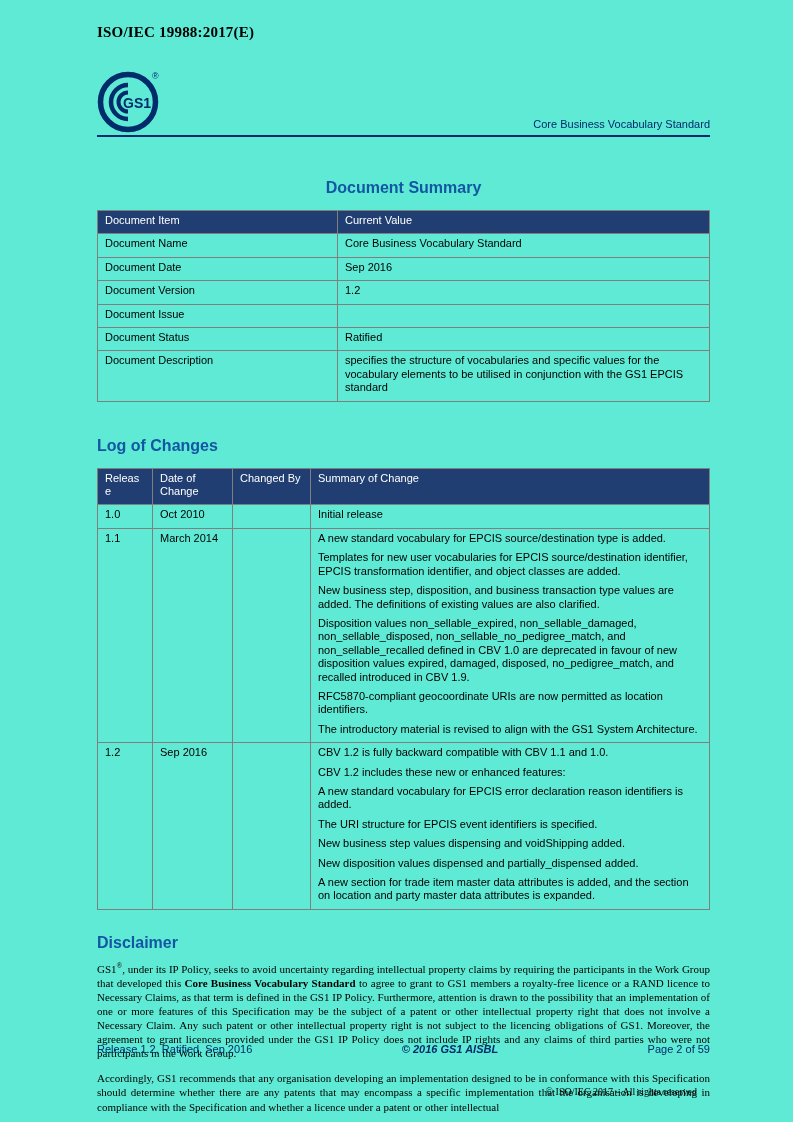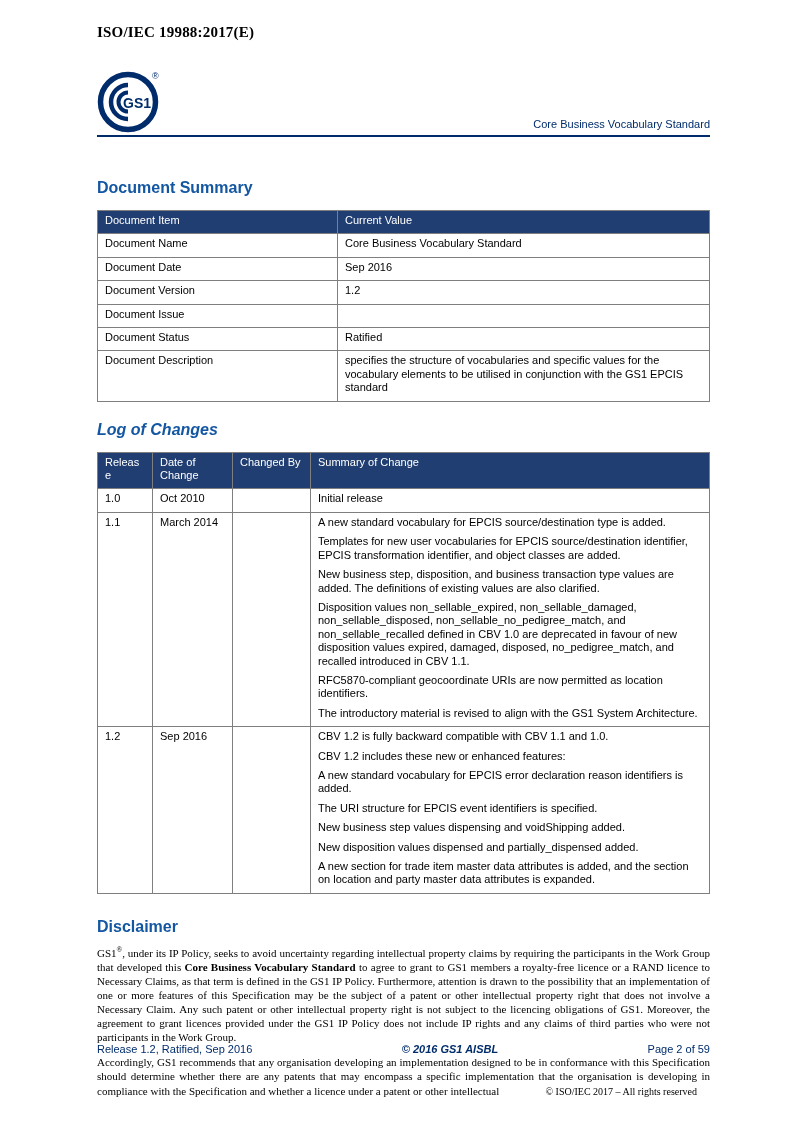--- a/index.html
+++ b/index.html
@@ -5,21 +5,21 @@
 <style>
   * { box-sizing: border-box; }
   html, body { margin: 0; padding: 0; background: #e8e8e8; }
   body { font-family: "Liberation Sans", sans-serif; color: #000; }
 
   .page {
     position: relative;
     width: 793px;
     height: 1122px;
     margin: 0 auto;
-    background: #ffffff;
+    background: #5eead4;
     overflow: hidden;
   }
   .content { padding: 24px 83px 0 97px; }
 
   .iso-ref {
     font-family: "Liberation Serif", serif;
     font-weight: bold;
     font-size: 15px;
     letter-spacing: 0.2px;
   }
@@ -38,22 +38,22 @@
     font-size: 11px;
     padding-bottom: 3px;
   }
 
   .section-title {
     color: #1356a2;
     font-size: 16px;
     font-weight: bold;
     margin: 0;
   }
-  .mt-summary { margin-top: 42px; margin-bottom: 13px; }
-  .mt-log     { margin-top: 19px; margin-bottom: 13px; font-style: italic; }
+  .mt-summary { margin-top: 42px; margin-bottom: 13px; text-align: center; }
+  .mt-log     { margin-top: 35px; margin-bottom: 13px; }
   .mt-disc    { margin-top: 24px; margin-bottom: 10px; }
 
   table.doc {
     border-collapse: collapse;
     table-layout: fixed;
     width: 100%;
     font-size: 11px;
     line-height: 1.22;
   }
   table.doc th, table.doc td {
@@ -191,21 +191,21 @@
           </td>
         </tr>
         <tr>
           <td>1.1</td>
           <td>March 2014</td>
           <td></td>
           <td class="sum">
             <p>A new standard vocabulary for EPCIS source/destination type is added.</p>
             <p>Templates for new user vocabularies for EPCIS source/destination identifier, EPCIS transformation identifier, and object classes are added.</p>
             <p>New business step, disposition, and business transaction type values are added. The definitions of existing values are also clarified.</p>
-            <p>Disposition values non_sellable_expired, non_sellable_damaged, non_sellable_disposed, non_sellable_no_pedigree_match, and non_sellable_recalled defined in CBV 1.0 are deprecated in favour of new disposition values expired, damaged, disposed, no_pedigree_match, and recalled introduced in CBV 1.1.</p>
+            <p>Disposition values non_sellable_expired, non_sellable_damaged, non_sellable_disposed, non_sellable_no_pedigree_match, and non_sellable_recalled defined in CBV 1.0 are deprecated in favour of new disposition values expired, damaged, disposed, no_pedigree_match, and recalled introduced in CBV 1.9.</p>
             <p>RFC5870-compliant geocoordinate URIs are now permitted as location identifiers.</p>
             <p>The introductory material is revised to align with the GS1 System Architecture.</p>
           </td>
         </tr>
         <tr>
           <td>1.2</td>
           <td>Sep 2016</td>
           <td></td>
           <td class="sum">
             <p>CBV 1.2 is fully backward compatible with CBV 1.1 and 1.0.</p>

